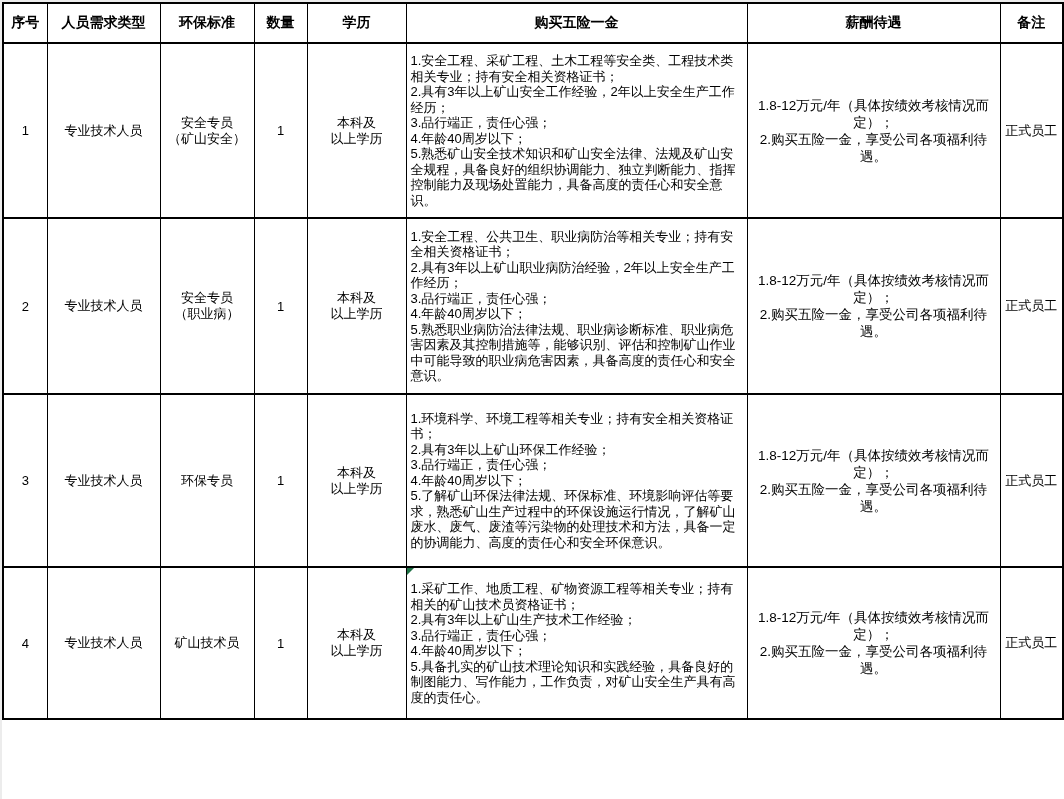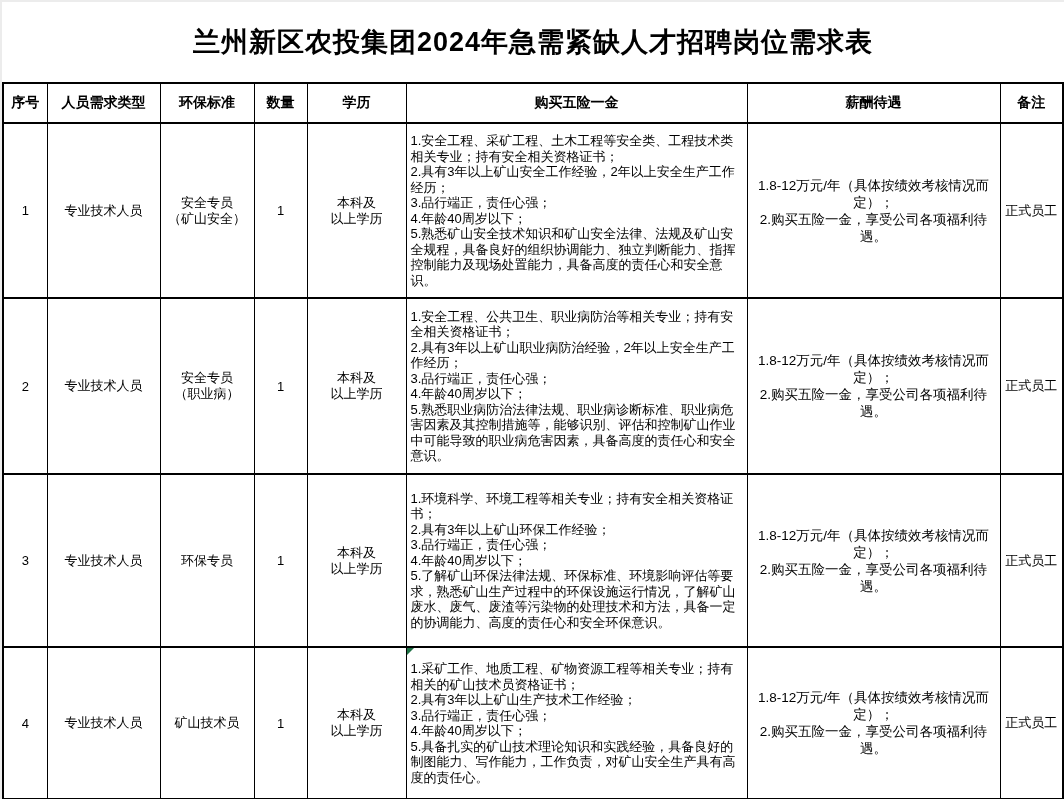--- a/index.html
+++ b/index.html
@@ -88,21 +88,20 @@
     height: 0;
     border-top: 7px solid #1e7145;
     border-right: 7px solid transparent;
   }
 </style>
 </head>
 <body>
 
 <div class="sheet">
 
-  <div class="title">兰州新区农投集团2024年急需紧缺人才招聘岗位需求表</div>
 
   <table class="job-table">
     <colgroup>
       <col style="width:44px">
       <col style="width:113px">
       <col style="width:94px">
       <col style="width:53px">
       <col style="width:99px">
       <col style="width:341px">
       <col style="width:253px">

